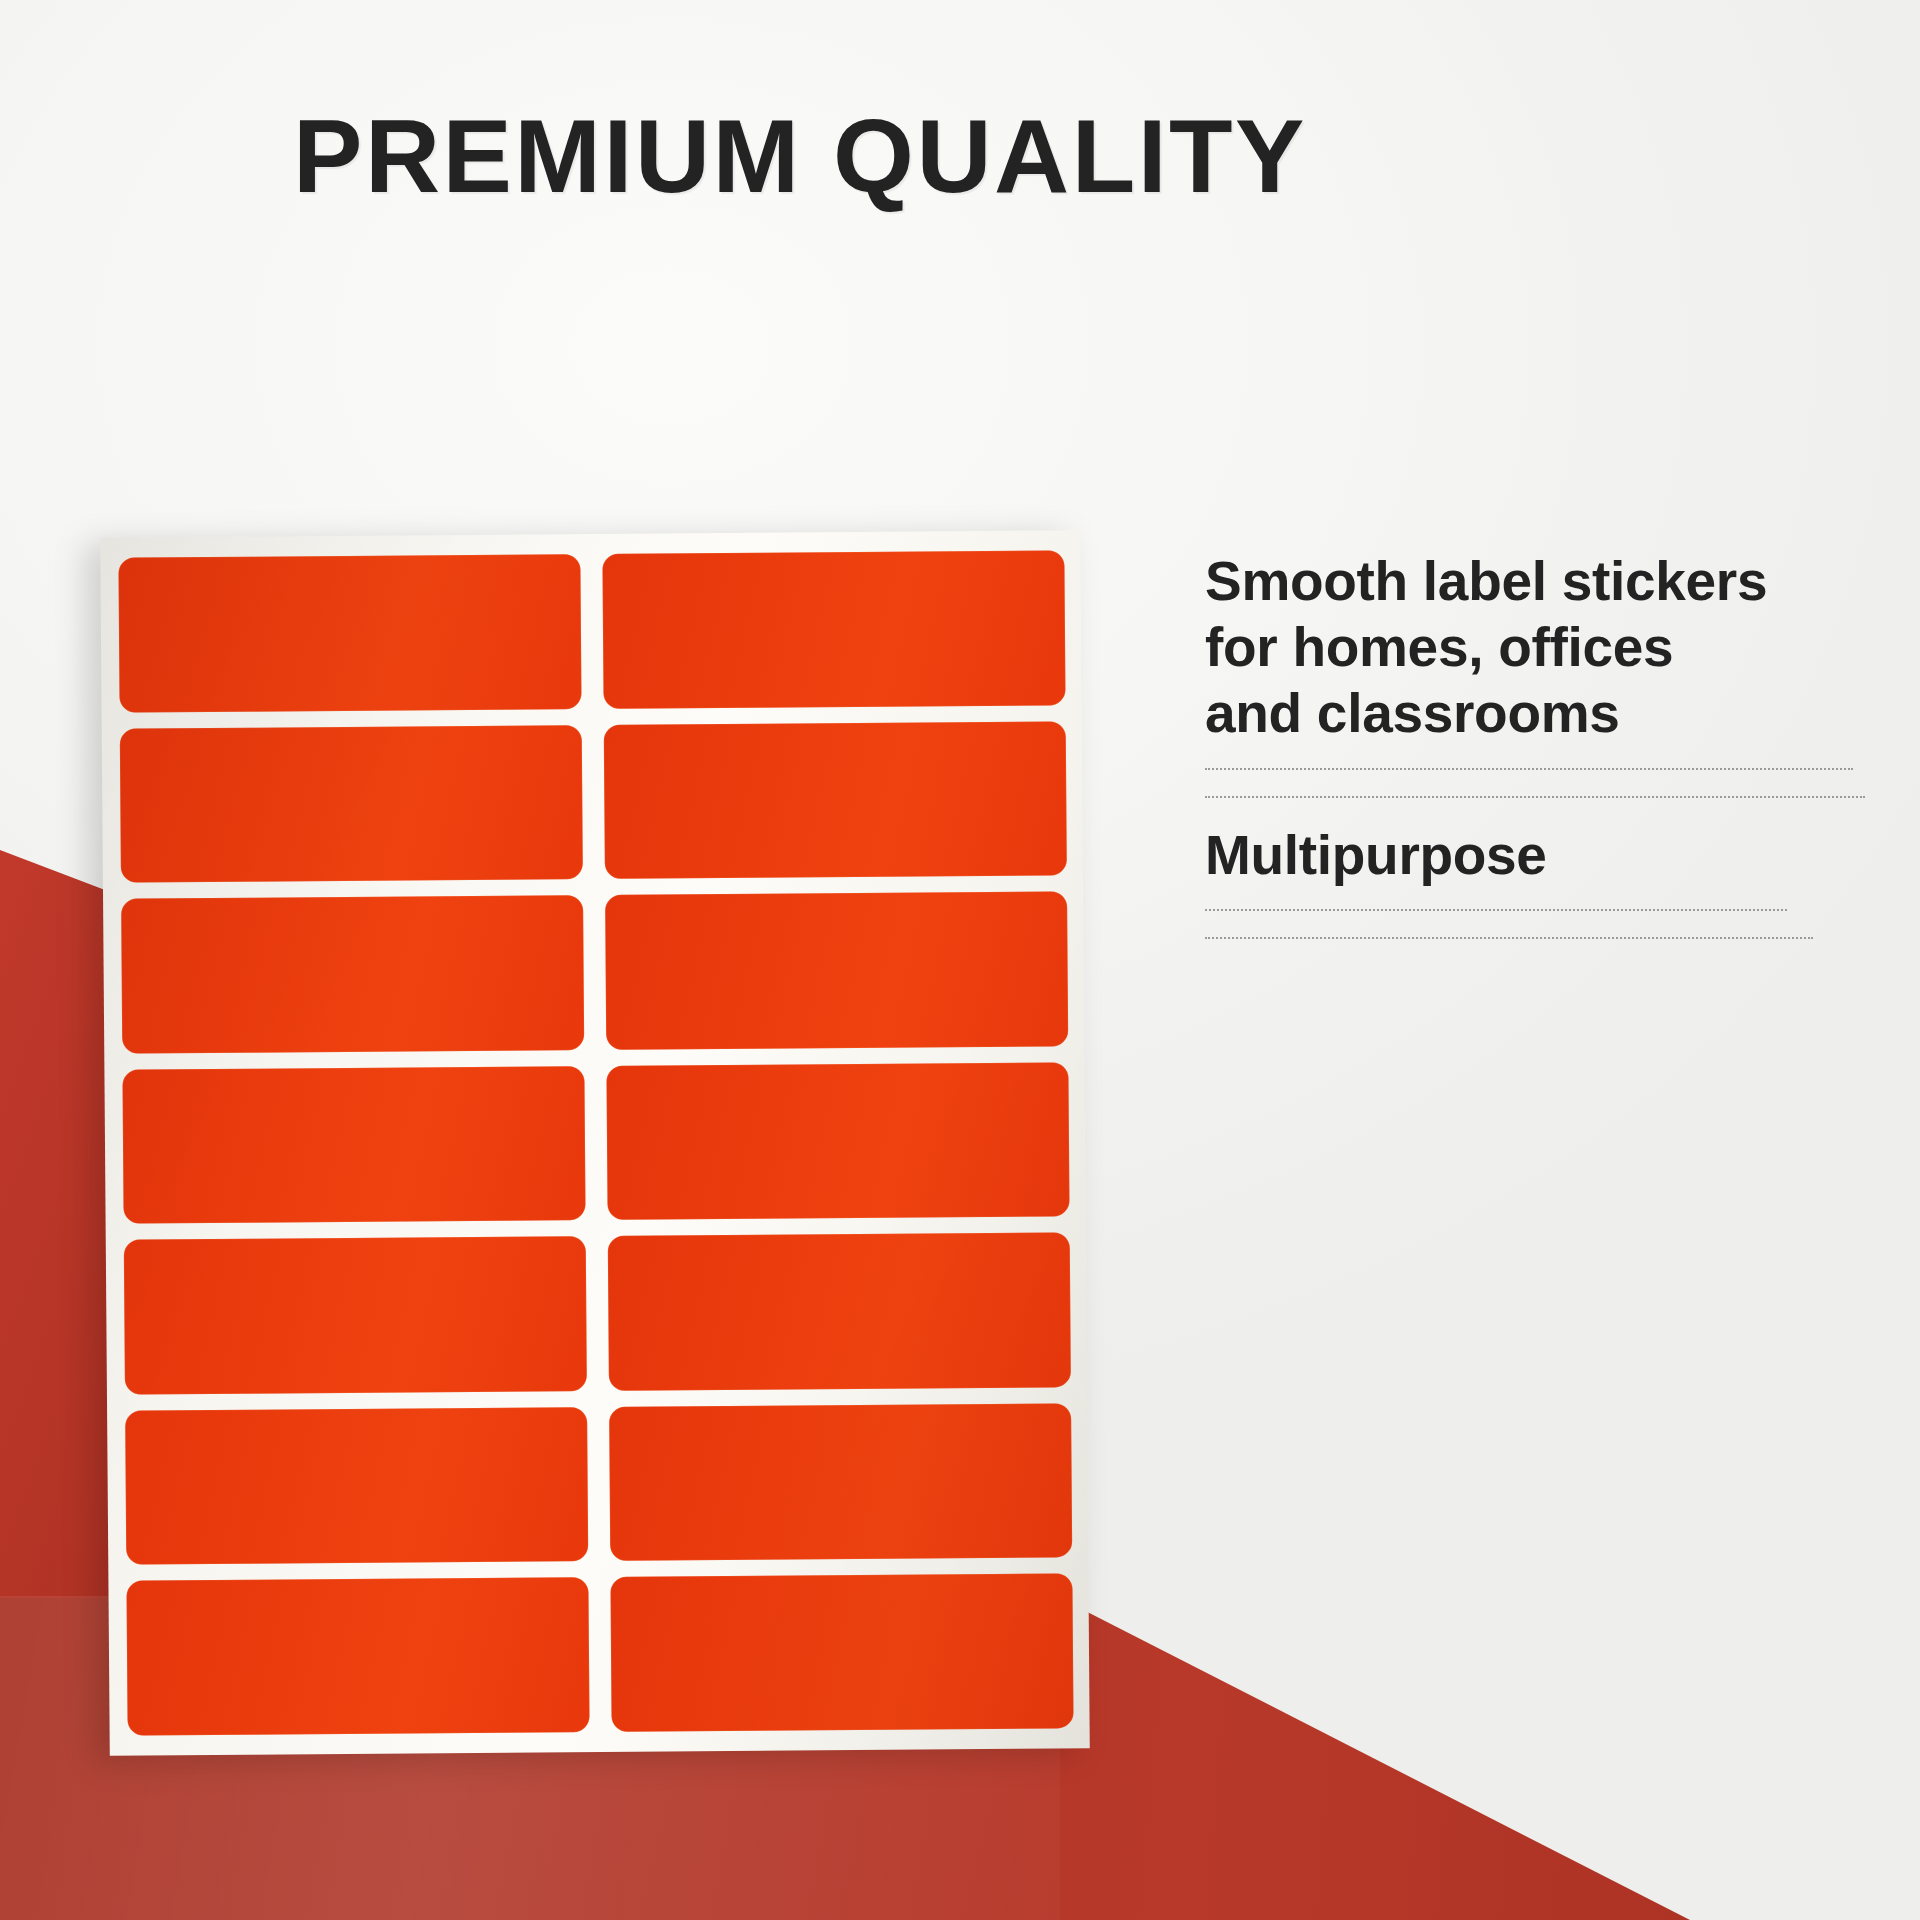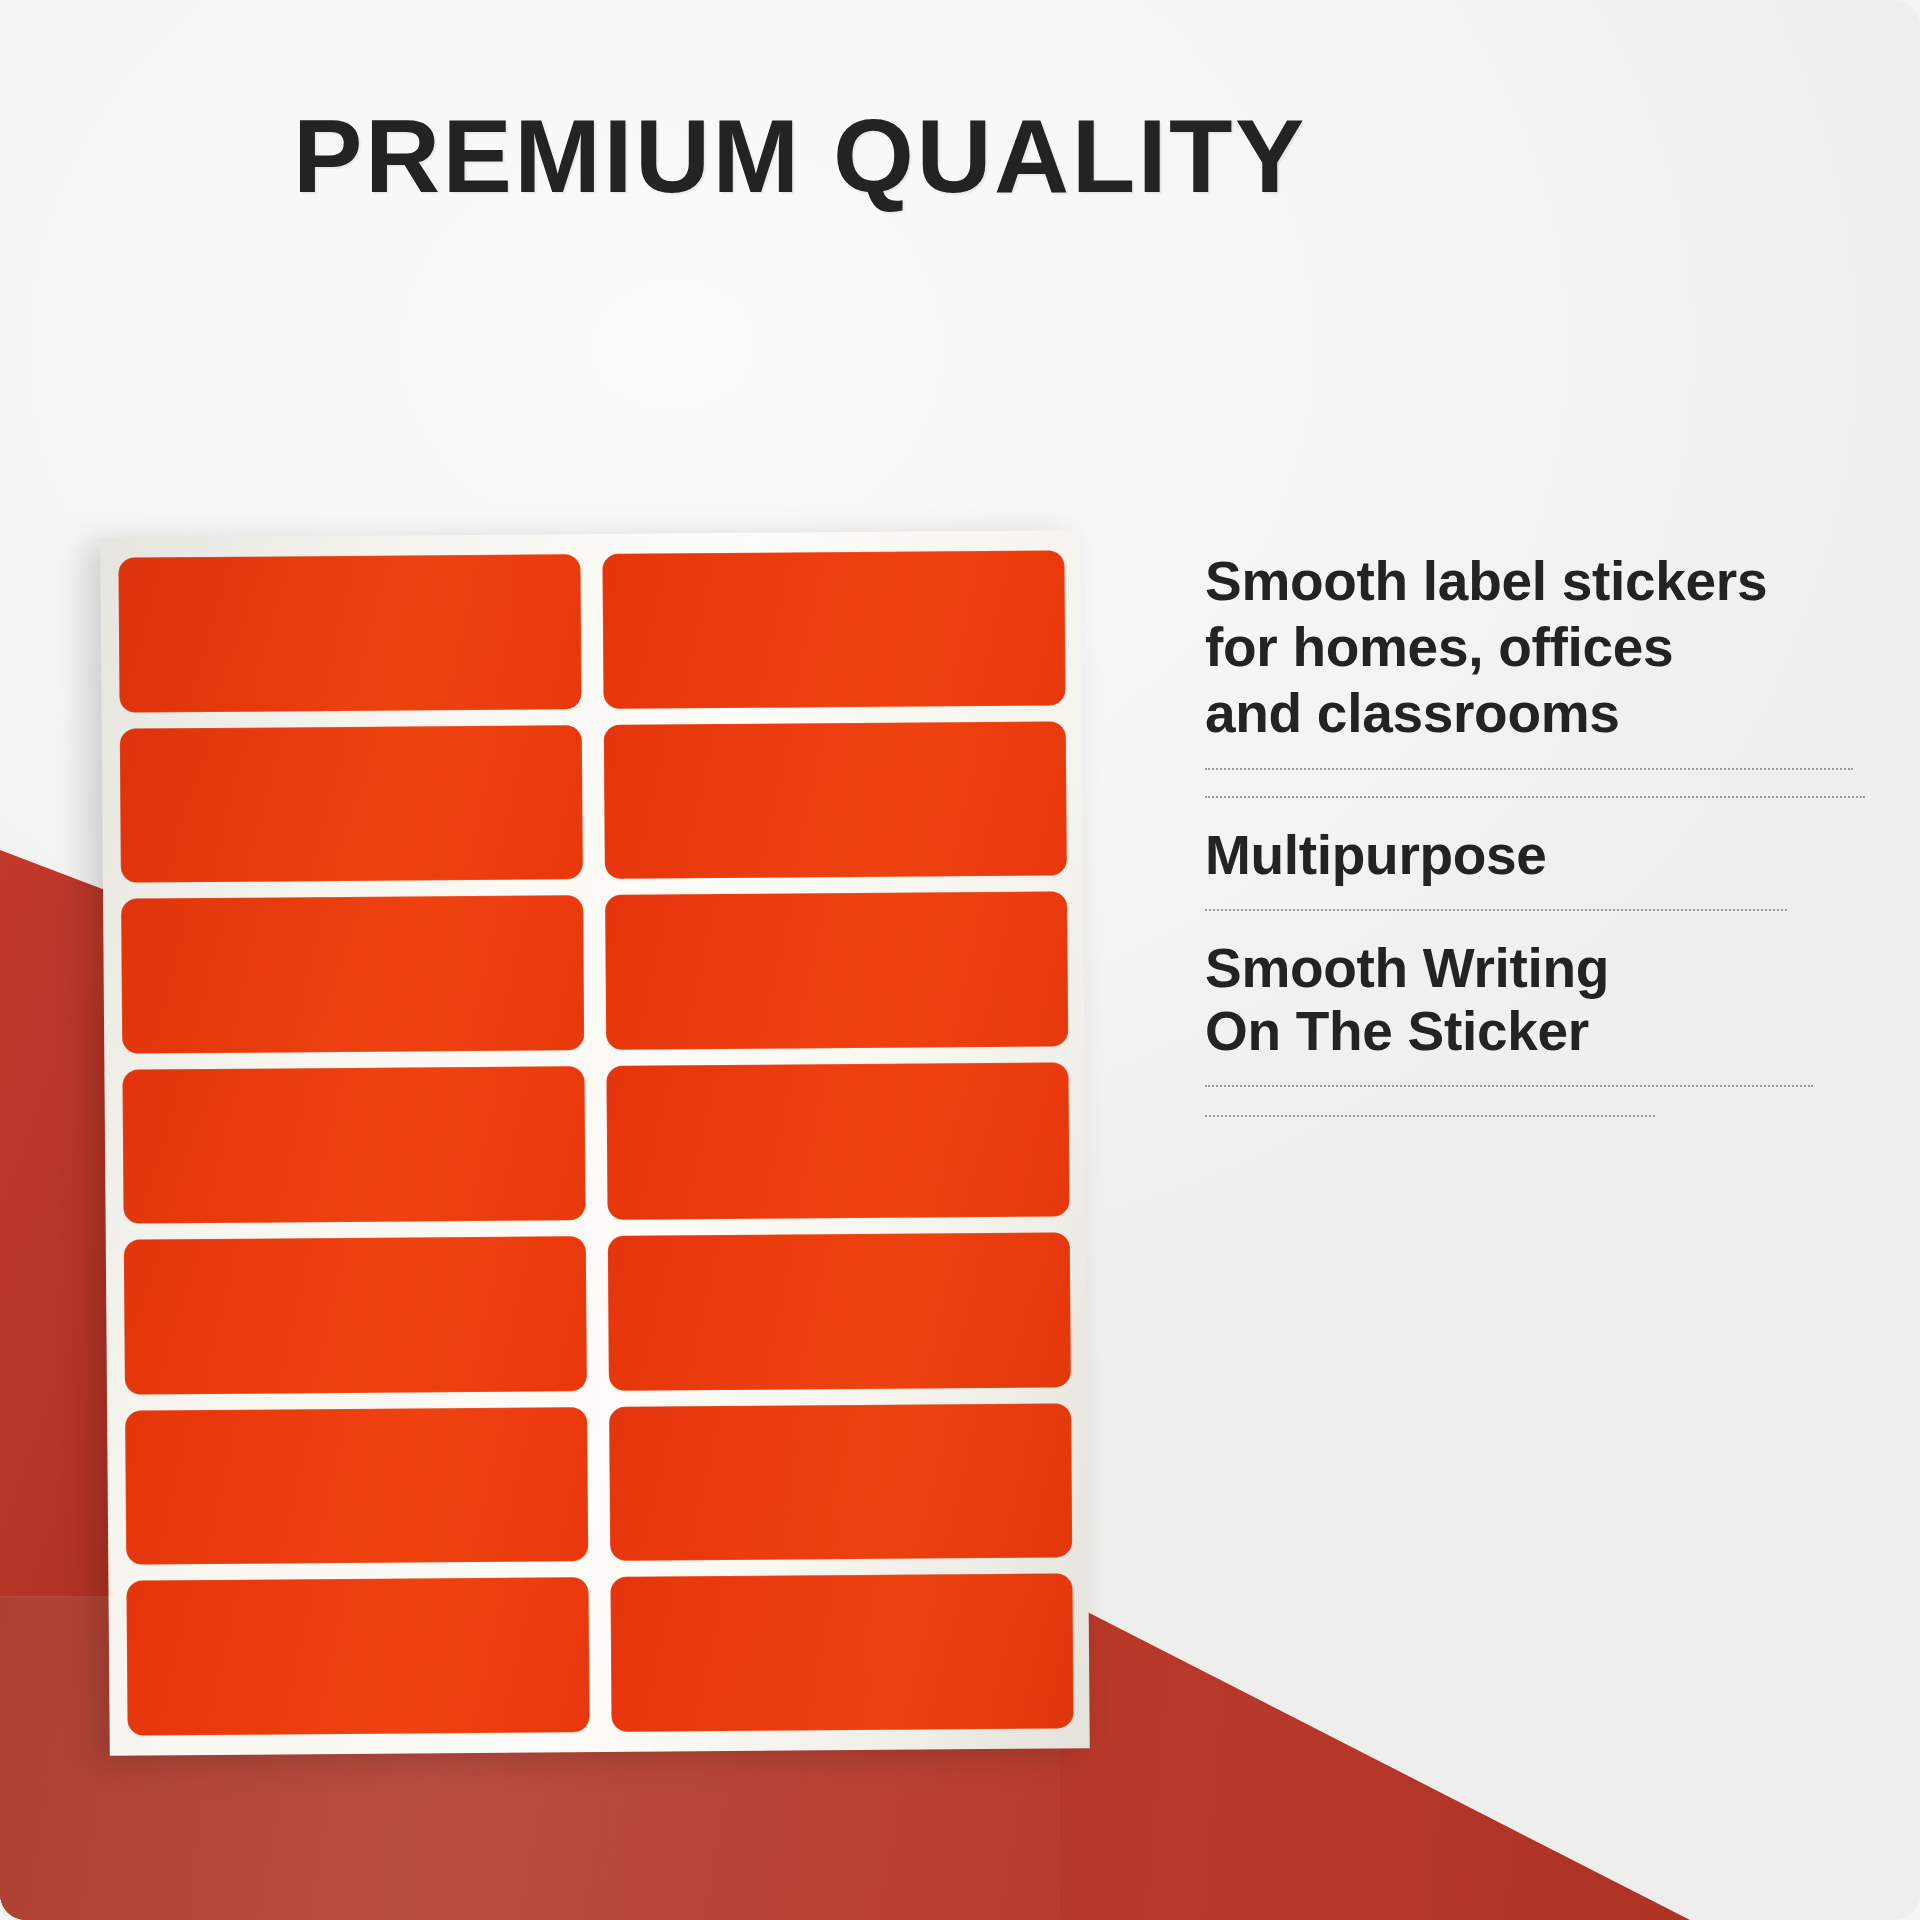--- a/index.html
+++ b/index.html
@@ -8,21 +8,20 @@
     font-family: "Liberation Sans", sans-serif;
     background: #f5f5f4;
     overflow:hidden;
     position:relative;
   }
   #stage {
     position:absolute; left:0; top:0; width:1920px; height:1920px;
     background:
       radial-gradient(ellipse 1400px 1100px at 35% 18%, #fbfbfa 0%, #f6f6f5 45%, #f1f1f0 75%, #eeeeec 100%);
     overflow:hidden;
-    border-radius:26px;
   }
 
   
   .shape-left {
     position:absolute;
     left:0; top:846px; width:360px; height:1074px;
     background: linear-gradient(110deg,#c1392b 0%, #ae3224 55%, #9c2c1f 100%);
     clip-path: polygon(0 4px, 318px 125px, 318px 100%, 0 100%);
   }
   .shape-bottom {
@@ -147,22 +146,17 @@
         <div class="divider"></div>
       </div>
       <div class="feature">
         <div class="divider"></div>
       </div>
       <div class="feature">
         <div class="feat-text">Multipurpose</div>
         <div class="divider"></div>
       </div>
       <div class="feature">
-        <div class="feat-text">Smooth Writing
-On The Sticker</div>
-        <div class="divider"></div>
-      </div>
-      <div class="feature">
         <div class="divider"></div>
       </div>
     </div>
 
 </div>
 
 </body></html>

